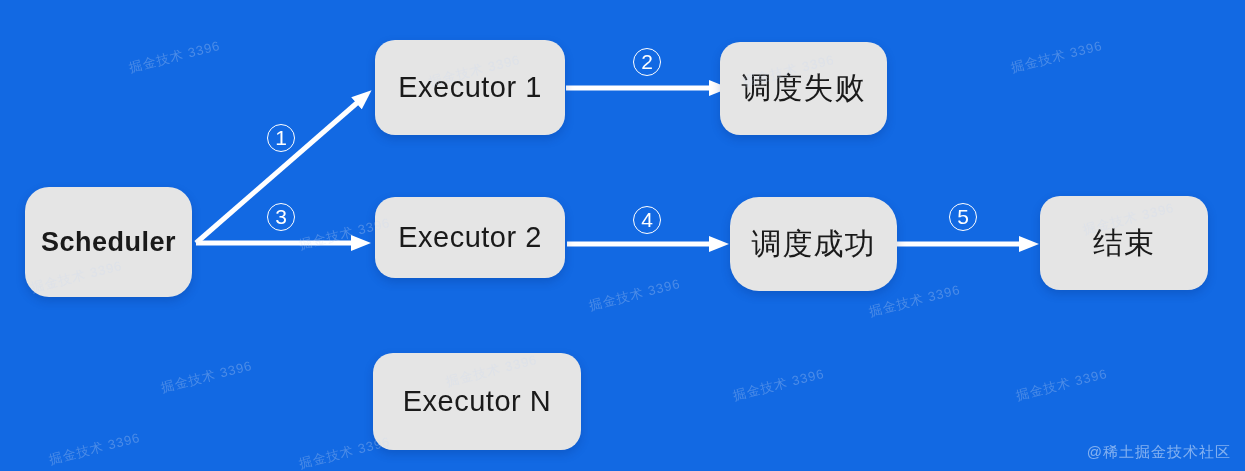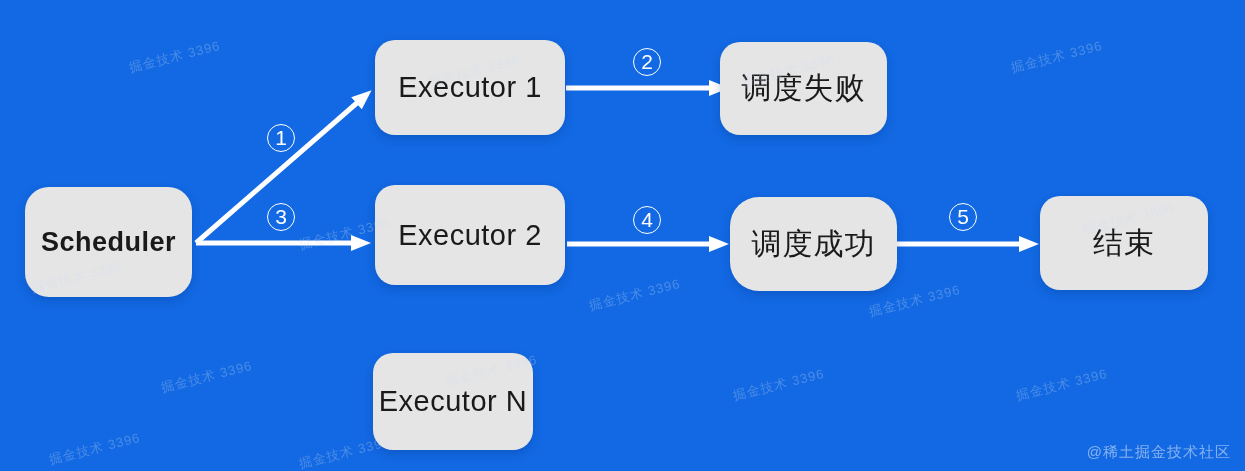--- a/index.html
+++ b/index.html
@@ -91,27 +91,27 @@
     <line x1="567" y1="244" x2="711" y2="244" stroke="#FFFFFF" stroke-width="5" marker-end="url(#ah)"></line>
     <line x1="894" y1="244" x2="1021" y2="244" stroke="#FFFFFF" stroke-width="5" marker-end="url(#ah)"></line>
   </svg>
 
   <div class="node bold" style="left:25px;  top:187px; width:167px; height:110px;">Scheduler</div>
 
   <div class="node" style="left:375px; top:40px;  width:190px; height:95px;">Executor 1</div>
 
   <div class="node cn" style="left:720px; top:42px;  width:167px; height:93px;">调度失败</div>
 
-  <div class="node" style="left:375px; top:185px; width:190px; height:100px;">Executor 2</div>
+  <div class="node" style="left:375px; top:197px; width:190px; height:81px;">Executor 2</div>
 
   <div class="node cn" style="left:730px; top:197px; width:167px; height:94px;border-radius:29px;">调度成功</div>
 
   <div class="node cn" style="left:1040px; top:196px; width:168px; height:94px;">结束</div>
 
-  <div class="node" style="left:373px; top:353px; width:160px; height:97px;">Executor N</div>
+  <div class="node" style="left:373px; top:353px; width:208px; height:97px;">Executor N</div>
 
   <div class="edge-label" style="left:267px; top:124px;">1</div>
   <div class="edge-label" style="left:633px; top:48px;">2</div>
   <div class="edge-label" style="left:267px; top:203px;">3</div>
   <div class="edge-label" style="left:633px; top:206px;">4</div>
   <div class="edge-label" style="left:949px; top:203px;">5</div>
 
   <span class="wm-tile" style="left:128px; top:48px;">掘金技术 3396</span>
   <span class="wm-tile" style="left:428px; top:62px;">掘金技术 3396</span>
   <span class="wm-tile" style="left:742px; top:62px;">掘金技术 3396</span>

